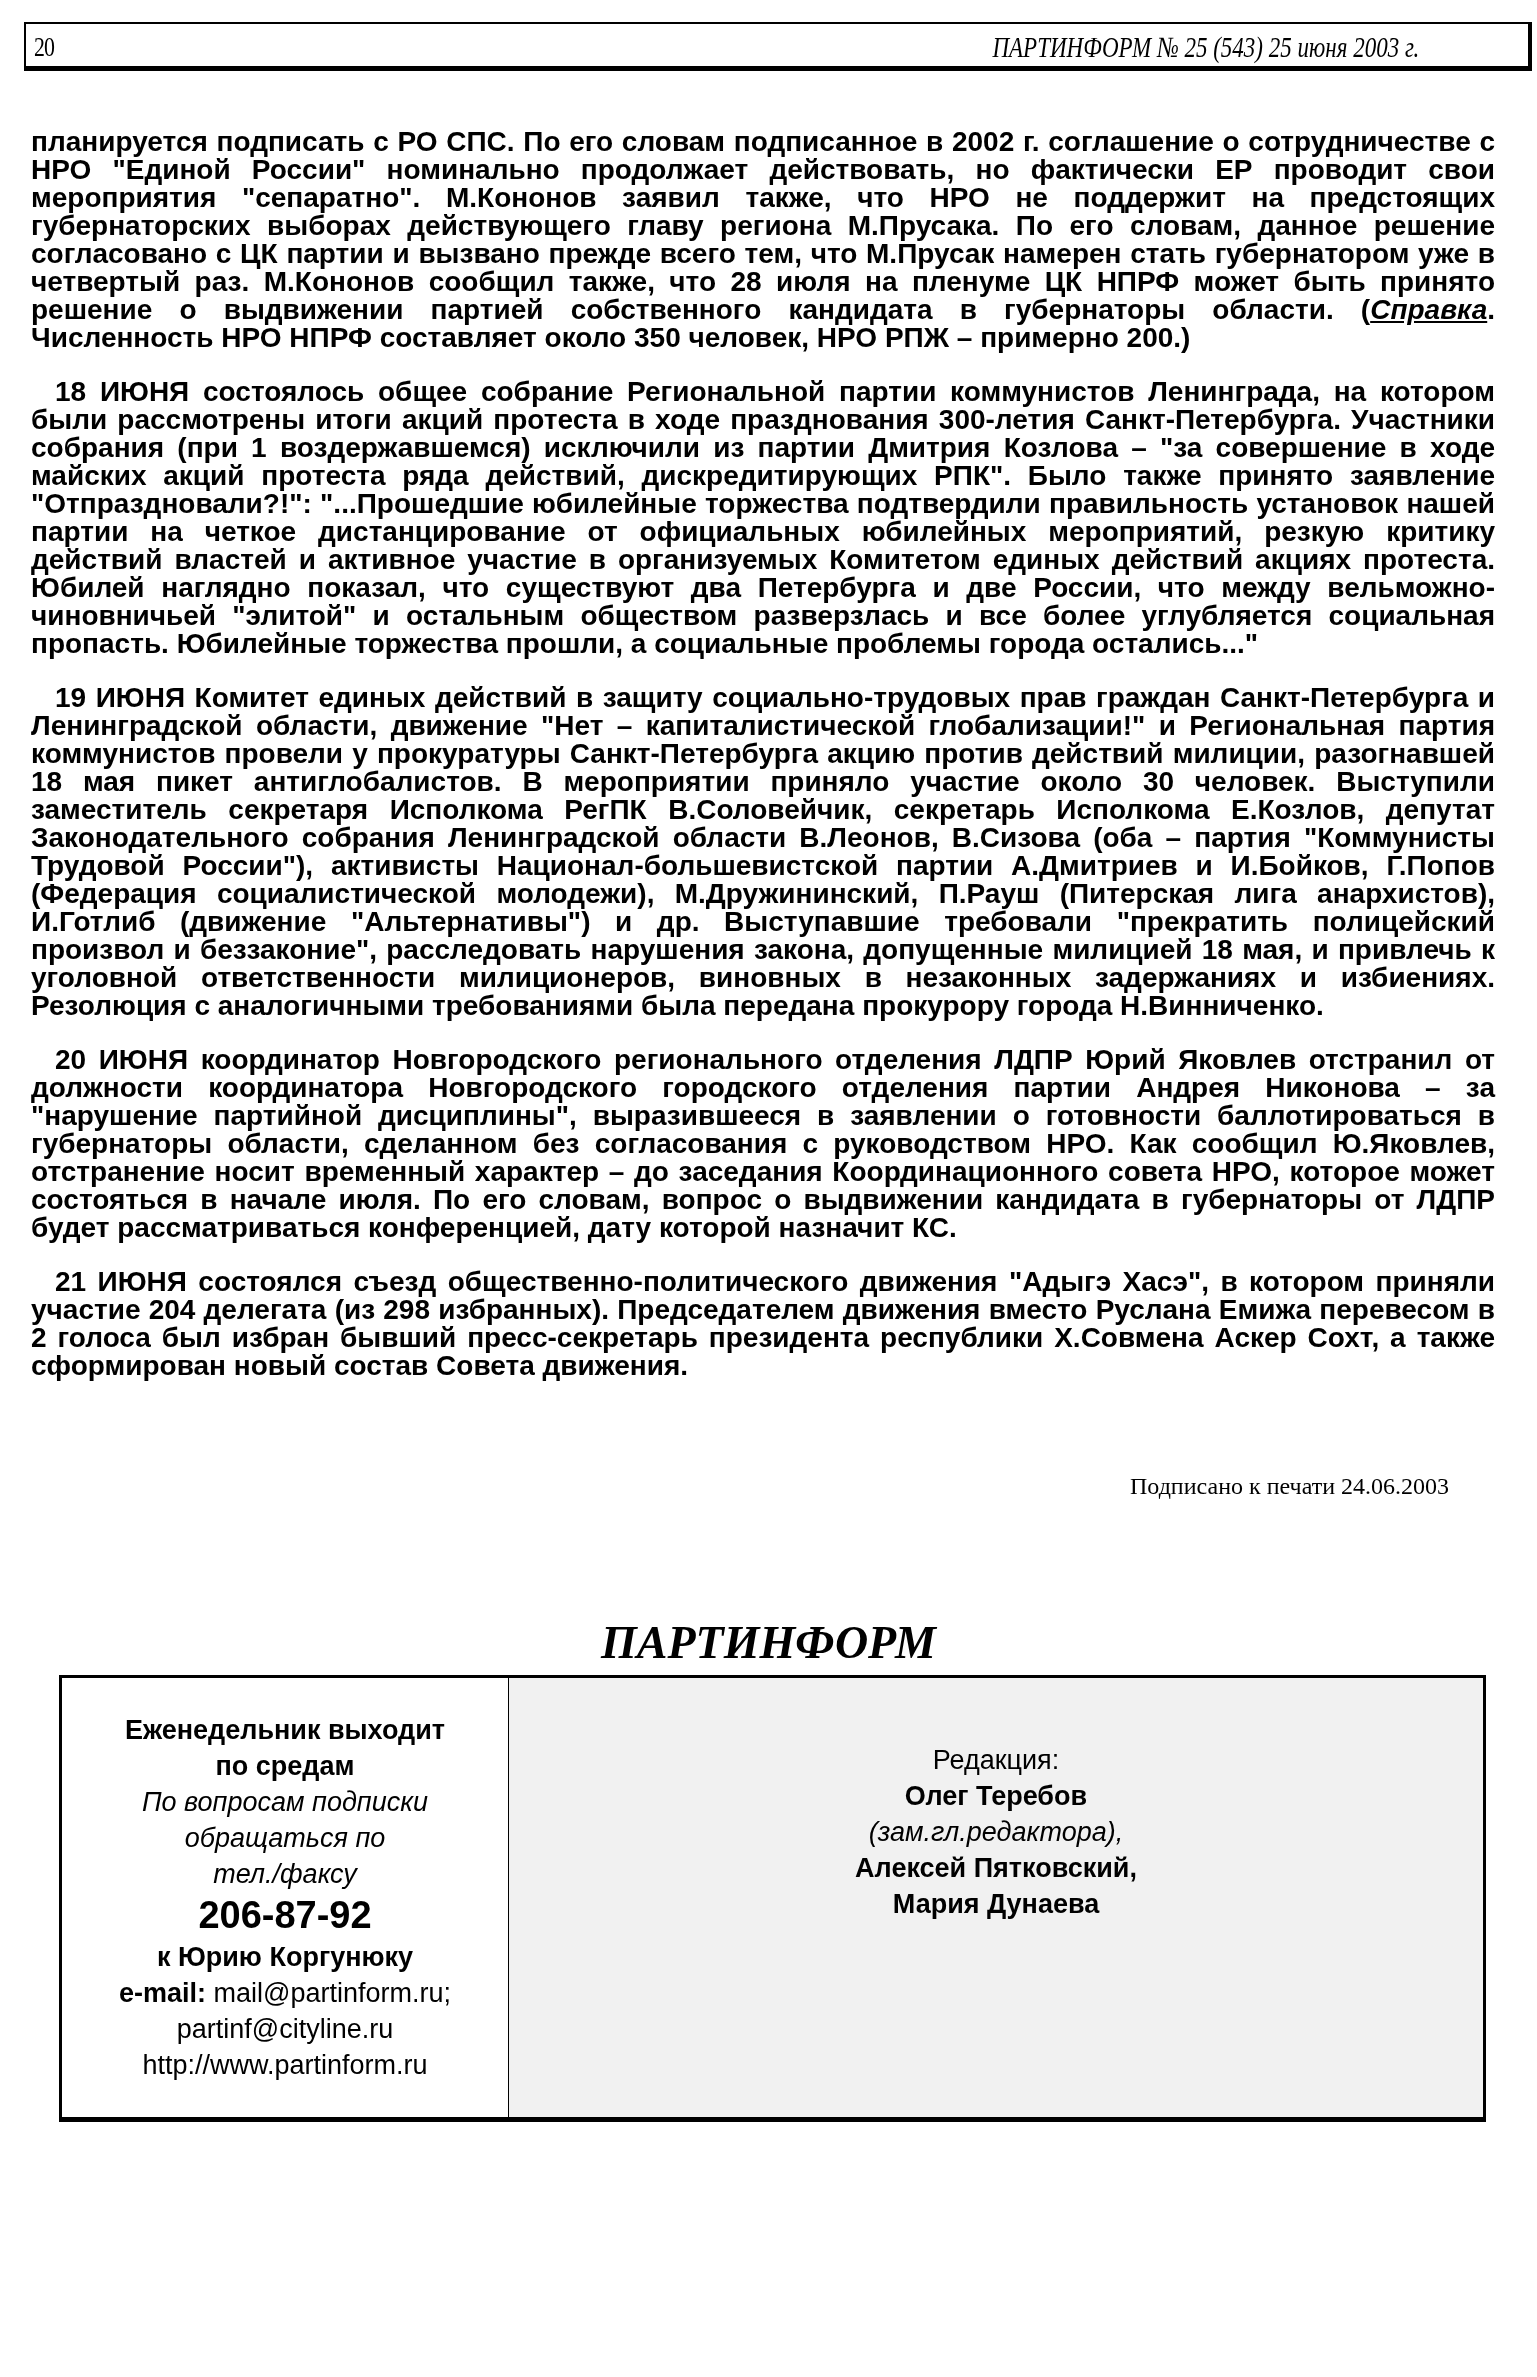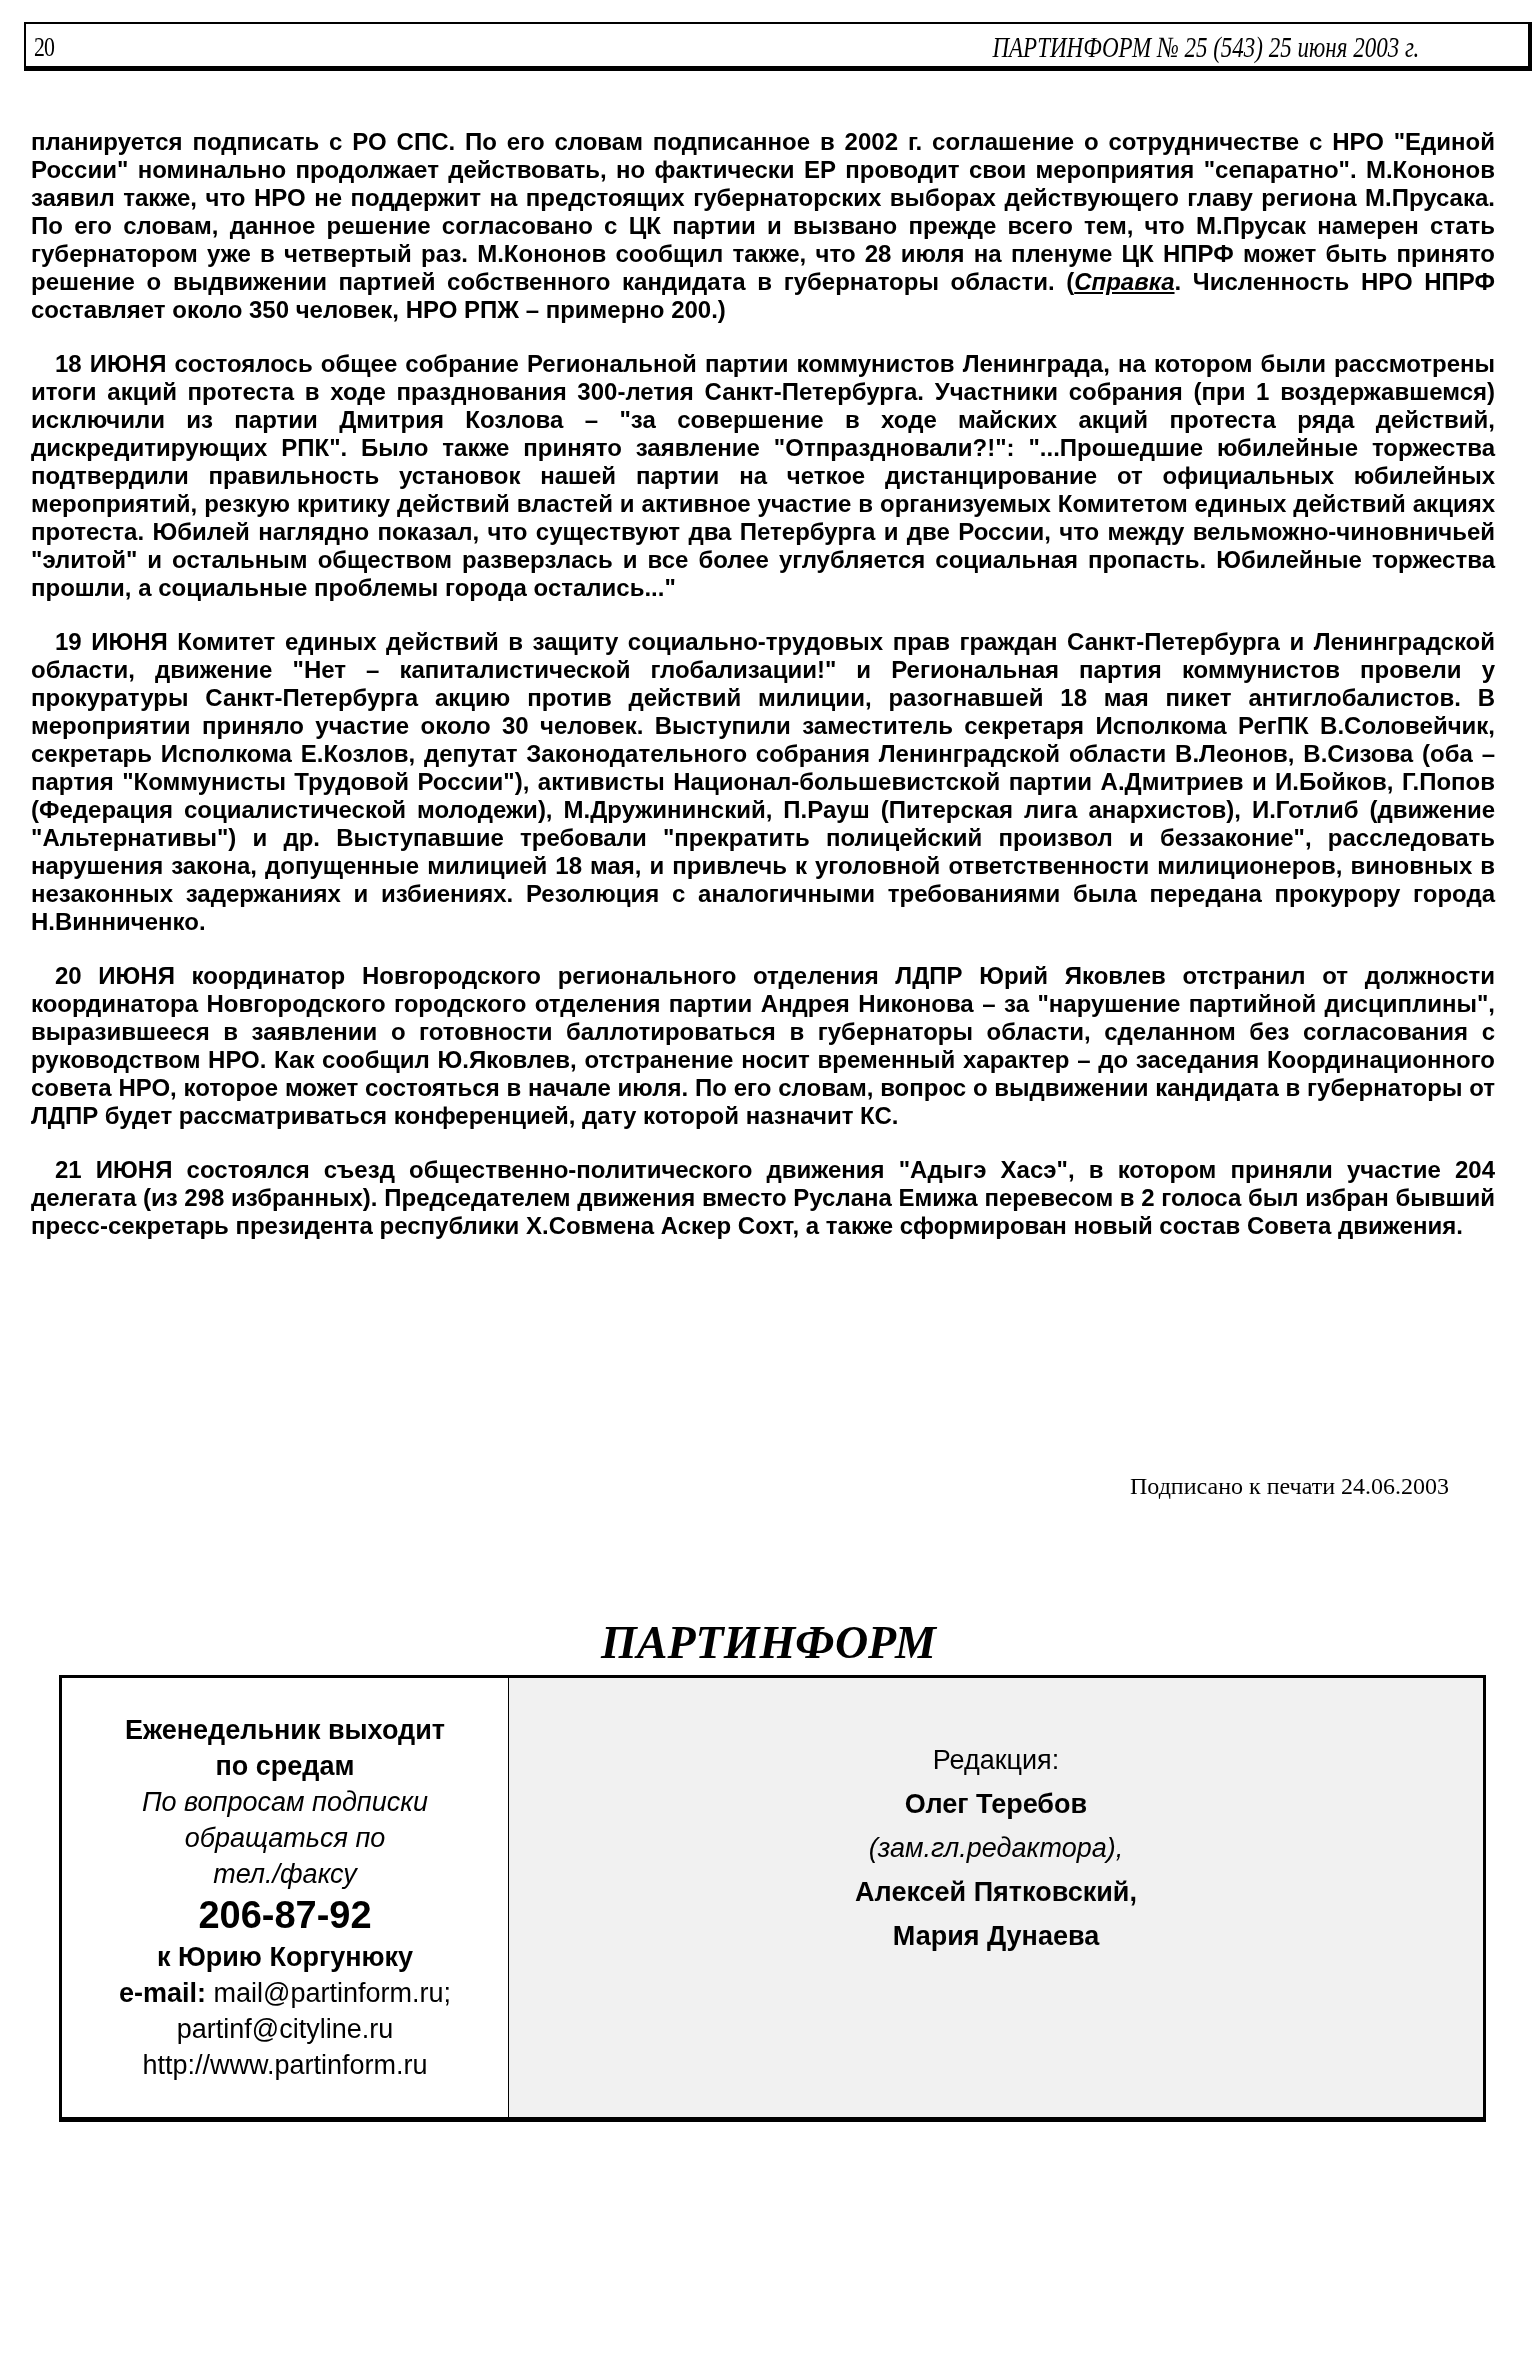--- a/index.html
+++ b/index.html
@@ -19,21 +19,21 @@
   .header-title {
     position: absolute; right: 109px; top: 6.4px;
     font-family: "Liberation Serif", serif; font-style: italic; font-size: 29.5px;
     transform: scaleX(0.78); transform-origin: right center; white-space: nowrap;
   }
 
   
   .article {
     position: absolute; left: 31px; top: 128px; width: 1464px;
     font-family: "Liberation Sans", sans-serif; font-weight: bold;
-    font-size: 24px; line-height: 28px; text-align: justify;
+    font-size: 28px; line-height: 28px; text-align: justify;
   }
   .article p { margin: 0 0 26px 0; }
   .article p.first { text-indent: 0; }
   .article p.dated { text-indent: 24px; }
   .article .ref { font-style: italic; text-decoration: underline; }
 
   .signed {
     position: absolute; right: 88px; top: 1473px;
     font-family: "Liberation Serif", serif; font-size: 24px;
   }
@@ -49,21 +49,21 @@
   .imprint {
     position: absolute; left: 59px; top: 1675px; width: 1421px; height: 439px;
     border: 3.8px solid #000; border-bottom-width: 5.8px; display: flex; box-sizing: content-box;
   }
   .imprint .col {
     display: flex; flex-direction: column; justify-content: center; align-items: center;
     text-align: center; font-family: Liberation Sans, sans-serif; font-size: 27px; line-height: 36px;
   }
   .imprint .col.left { width: 485px; background: #f1f1f1; border-right: 1.3px solid #000; justify-content: flex-start; padding-top: 64px; box-sizing: border-box; }
   .imprint .col.mid { width: 446px; background: #fff; border-right: 1.9px solid #000; }
-  .imprint .col.right { flex: 1; background: #f1f1f1; justify-content: flex-start; padding-top: 64px; box-sizing: border-box; gap: 8px; }
+  .imprint .col.right { flex: 1; background: #f1f1f1; justify-content: flex-start; padding-top: 64px; box-sizing: border-box; }
   .b { font-weight: bold; }
   .i { font-style: italic; }
   .gap { height: 36px; }
   .phone { font-weight: bold; font-size: 38px; line-height: 47px; }
 </style>
 </head>
 <body>
 
 <div class="header-bar">
   <span class="header-page-num">20</span>

